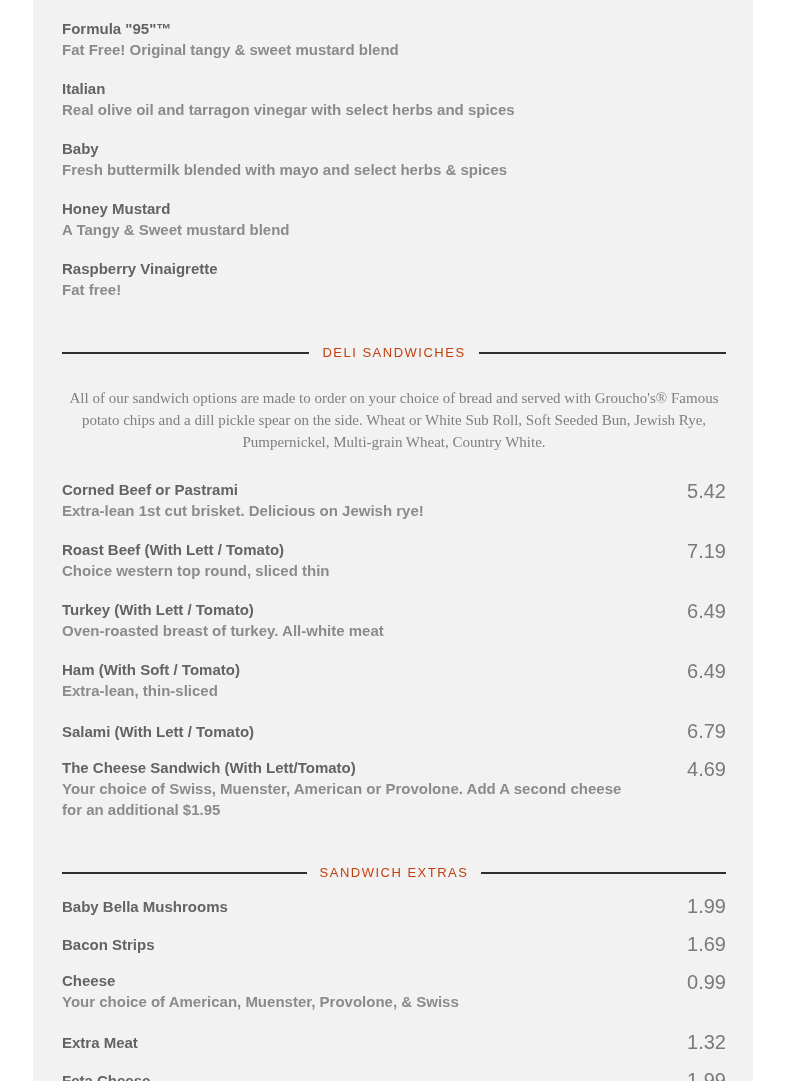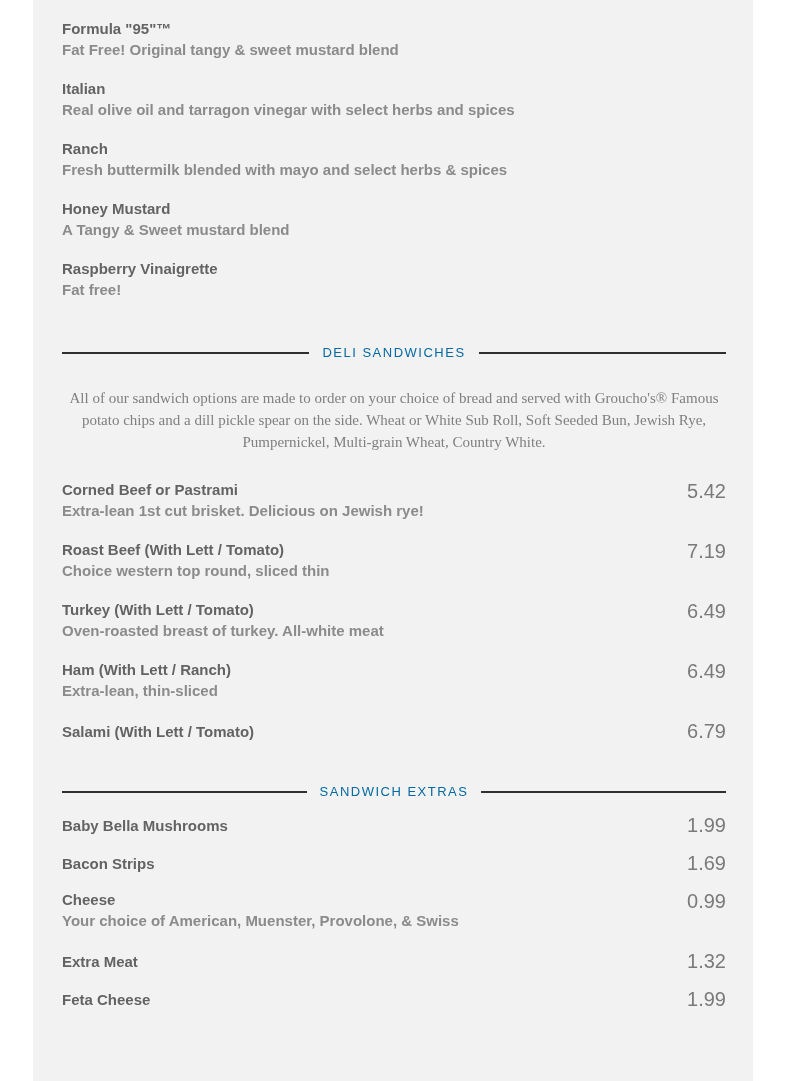--- a/index.html
+++ b/index.html
@@ -57,21 +57,21 @@
   }
   .section-line {
     flex: 1;
     height: 2px;
     background: #2f2f2f;
   }
   .section-title {
     font-size: 13px;
     font-weight: 400;
     letter-spacing: 1.5px;
-    color: #0369a1;
+    color: #c2410c;
     line-height: 20px;
     margin: 0 13px;
     text-transform: uppercase;
     white-space: nowrap;
   }
   .menu-intro {
     font-size: 15px;
     line-height: 22px;
     color: #7f7f7f;
     text-align: center;
@@ -91,21 +91,21 @@
     </div>
   </div>
   <div class="menu-item">
     <div class="item-text">
       <div class="item-name">Italian</div>
       <div class="item-desc">Real olive oil and tarragon vinegar with select herbs and spices</div>
     </div>
   </div>
   <div class="menu-item">
     <div class="item-text">
-      <div class="item-name">Ranch</div>
+      <div class="item-name">Baby</div>
       <div class="item-desc">Fresh buttermilk blended with mayo and select herbs &amp; spices</div>
     </div>
   </div>
   <div class="menu-item">
     <div class="item-text">
       <div class="item-name">Honey Mustard</div>
       <div class="item-desc">A Tangy &amp; Sweet mustard blend</div>
     </div>
   </div>
   <div class="menu-item">
@@ -139,30 +139,37 @@
   </div>
   <div class="menu-item">
     <div class="item-text">
       <div class="item-name">Turkey (With Lett / Tomato)</div>
       <div class="item-desc">Oven-roasted breast of turkey. All-white meat</div>
     </div>
     <div class="item-price">6.49</div>
   </div>
   <div class="menu-item">
     <div class="item-text">
-      <div class="item-name">Ham (With Lett / Ranch)</div>
+      <div class="item-name">Ham (With Soft / Tomato)</div>
       <div class="item-desc">Extra-lean, thin-sliced</div>
     </div>
     <div class="item-price">6.49</div>
   </div>
   <div class="menu-item no-desc">
     <div class="item-text">
       <div class="item-name">Salami (With Lett / Tomato)</div>
     </div>
     <div class="item-price">6.79</div>
+  </div>
+  <div class="menu-item">
+    <div class="item-text">
+      <div class="item-name">The Cheese Sandwich (With Lett/Tomato)</div>
+      <div class="item-desc">Your choice of Swiss, Muenster, American or Provolone. Add A second cheese for an additional $1.95</div>
+    </div>
+    <div class="item-price">4.69</div>
   </div>
 
   <div class="section-header">
     <span class="section-line"></span>
     <h2 class="section-title">SANDWICH EXTRAS</h2>
     <span class="section-line"></span>
   </div>
 
   <div class="menu-item no-desc">
     <div class="item-text">

